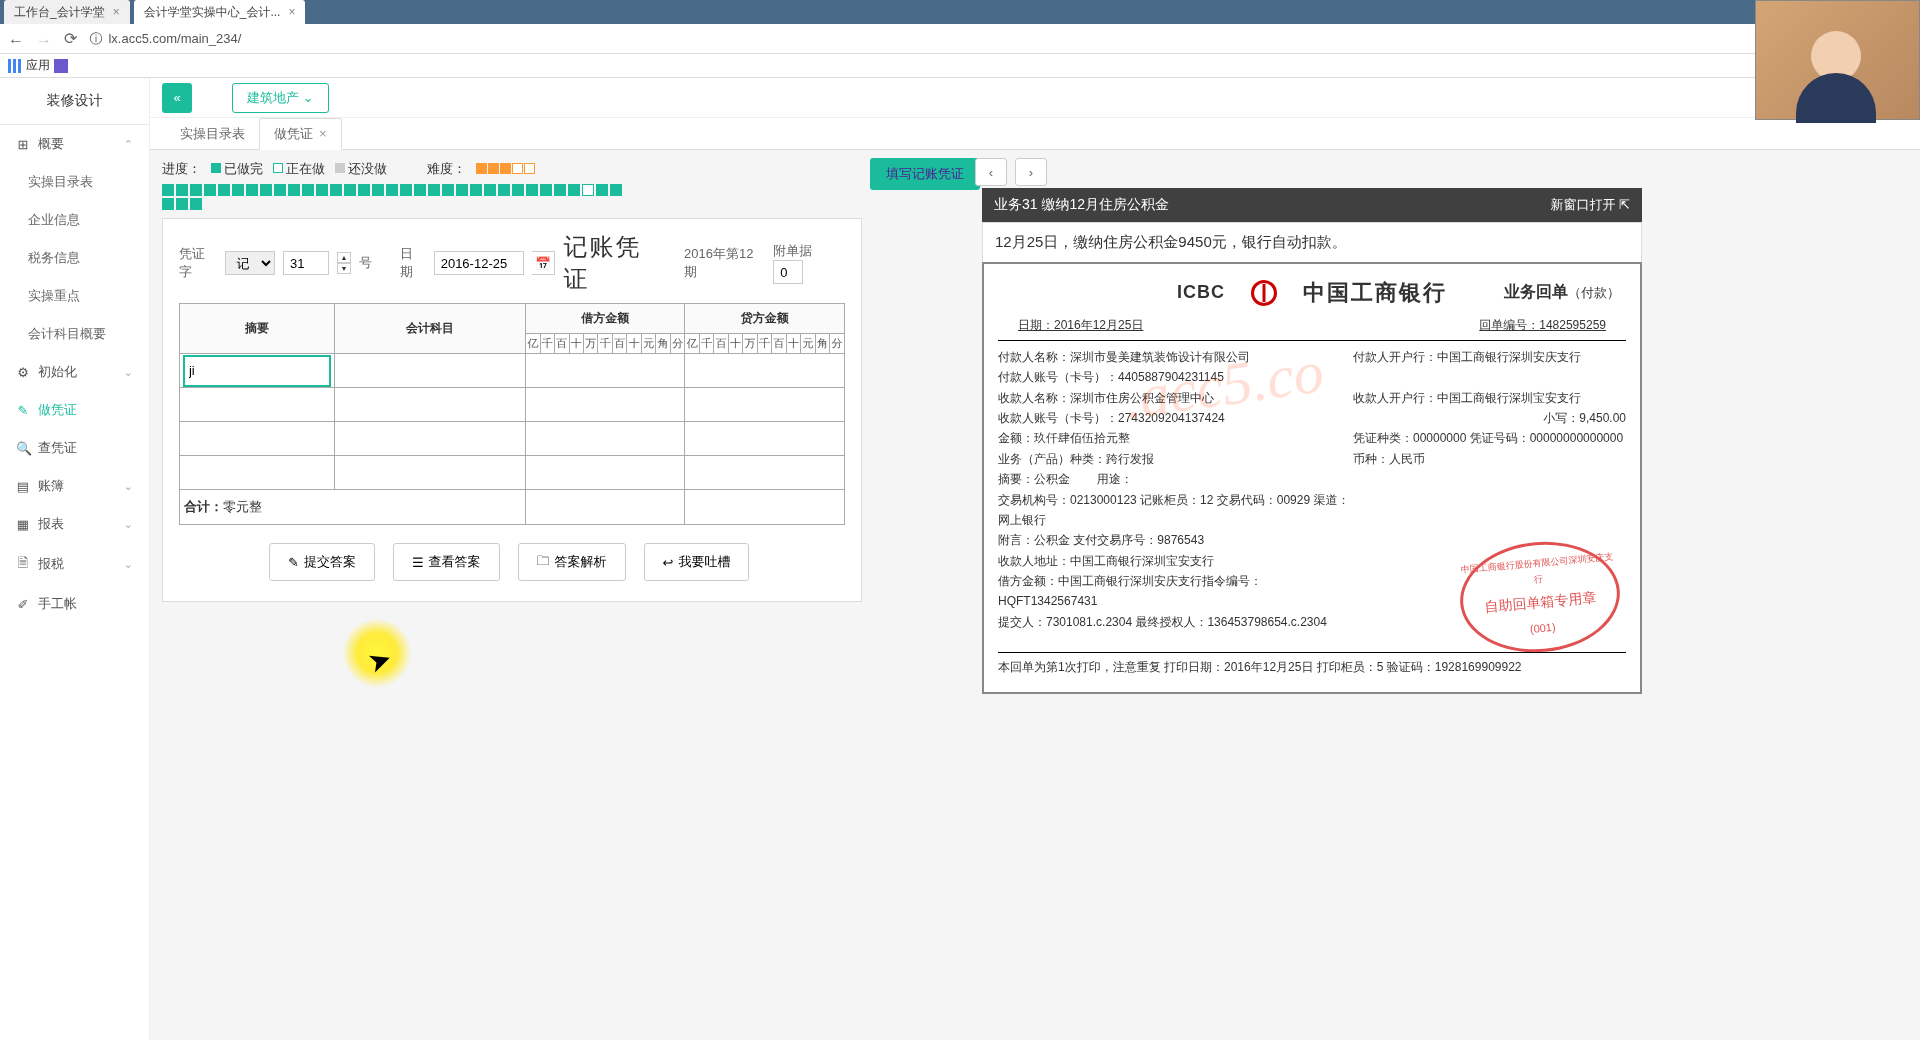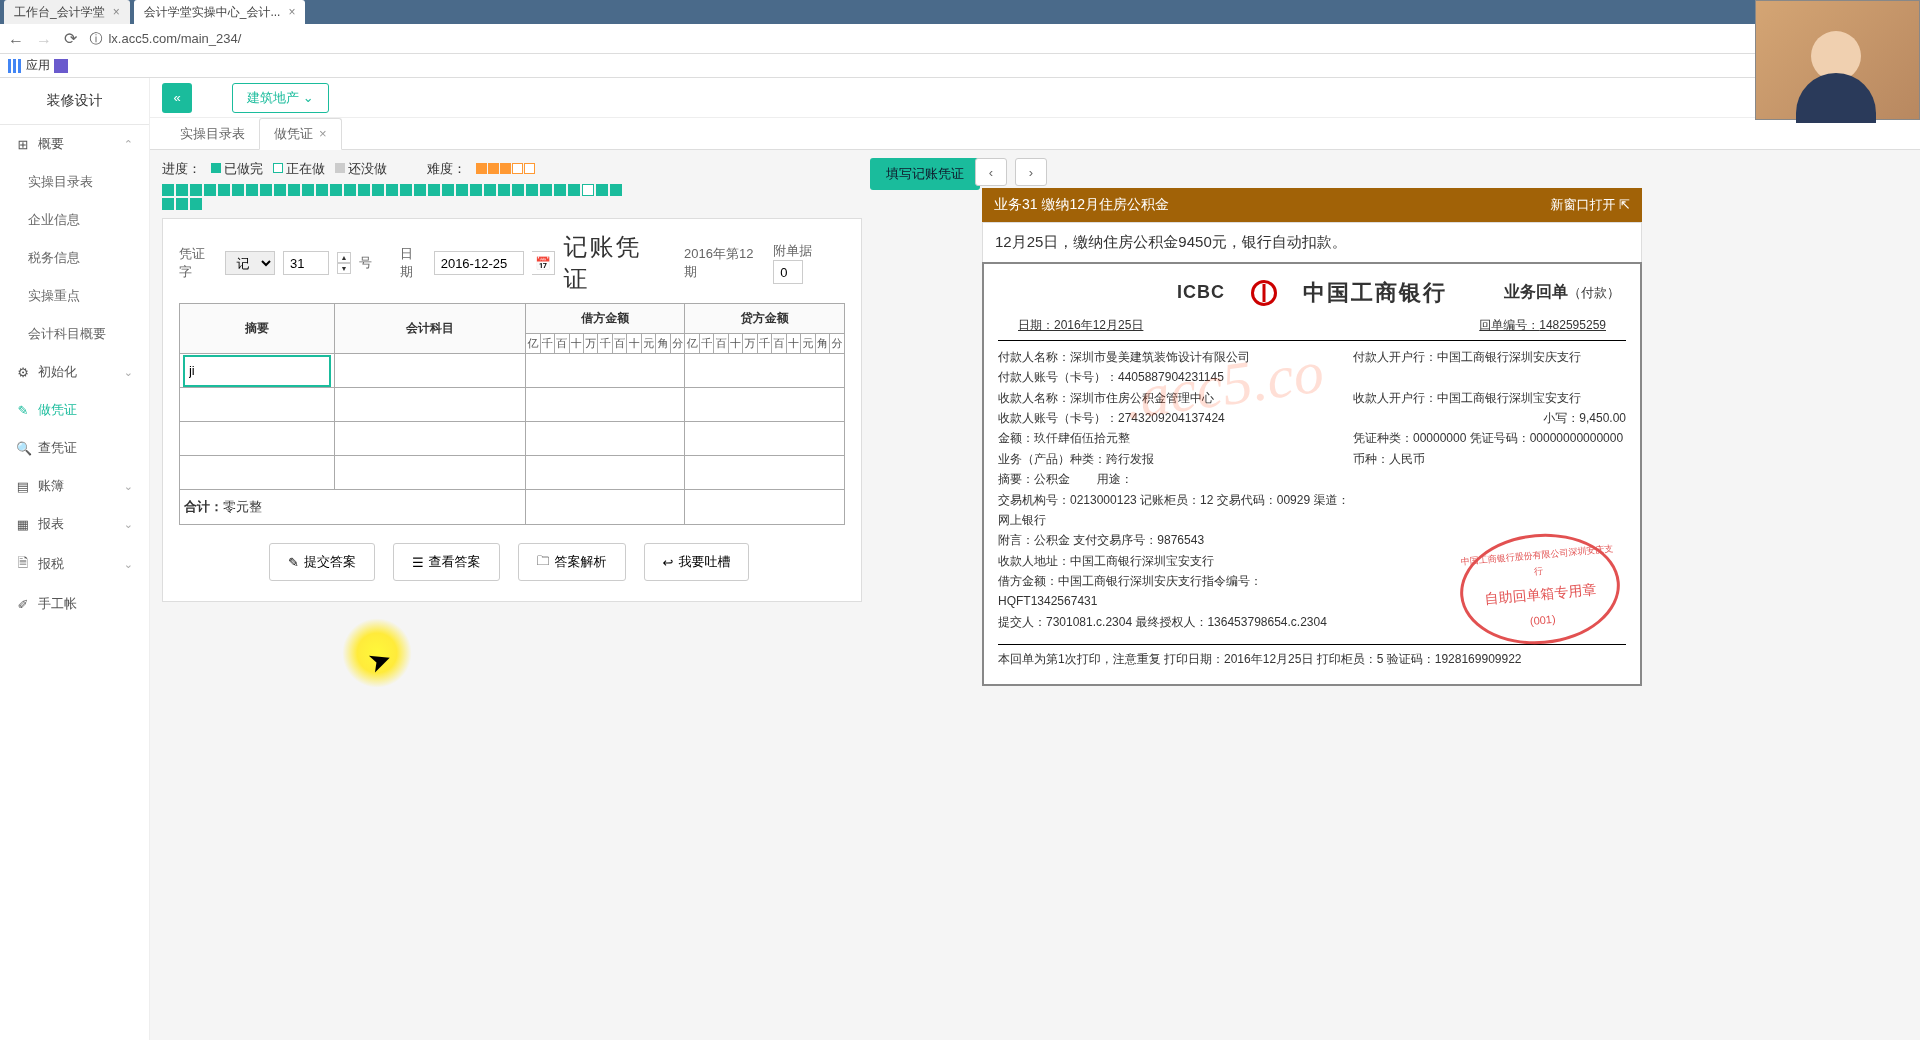--- a/index.html
+++ b/index.html
@@ -42,21 +42,21 @@
 .status-row { display: flex; align-items: center; gap: 10px; margin-bottom: 6px; font-size: 13px; }
 .legend-box { width: 10px; height: 10px; display: inline-block; margin-right: 3px; }
 .legend-done { background: #1abc9c; }
 .legend-doing { background: #fff; border: 1px solid #1abc9c; }
 .legend-todo { background: #ccc; }
 .diff-box { width: 11px; height: 11px; background: #ff9933; display: inline-block; margin-right: 1px; }
 .diff-box.empty { background: #fff; border: 1px solid #ff9933; }
 .progress-bar { display: flex; flex-wrap: wrap; gap: 2px; width: 470px; margin-bottom: 8px; }
 .prog-cell { width: 12px; height: 12px; background: #1abc9c; }
 .prog-cell.current { background: #fff; border: 1px solid #1abc9c; }
-.fill-btn { background: #1abc9c; color: #0f172a; padding: 7px 16px; border: none; border-radius: 3px; cursor: pointer; font-size: 13px; position: absolute; left: 720px; top: 8px; }
+.fill-btn { background: #1abc9c; color: #4c1d95; padding: 7px 16px; border: none; border-radius: 3px; cursor: pointer; font-size: 13px; position: absolute; left: 720px; top: 8px; }
 .nav-arrows { position: absolute; left: 825px; top: 8px; display: flex; gap: 8px; }
 .nav-arrow { width: 32px; height: 28px; border: 1px solid #ccc; background: #fff; display: flex; align-items: center; justify-content: center; cursor: pointer; border-radius: 3px; color: #666; }
 
 
 .voucher-card { background: #fff; border: 1px solid #ddd; padding: 12px 16px 20px; width: 700px; }
 .voucher-controls { display: flex; align-items: center; gap: 8px; margin-bottom: 8px; font-size: 13px; }
 .vc-label { color: #666; }
 .vc-select, .vc-input { border: 1px solid #ccc; height: 24px; padding: 0 6px; font-size: 13px; }
 .vc-select { width: 50px; }
 .vc-num { width: 46px; text-align: left; }
@@ -79,34 +79,34 @@
 .summary-input { width: 148px; height: 32px; border: 2px solid #1abc9c; padding: 0 4px; font-size: 13px; outline: none; }
 .total-row td { padding: 8px 4px; text-align: left; font-size: 13px; }
 .preparer { color: #bbb; margin-top: 10px; font-size: 13px; }
 .preparer .name { color: #ff9966; }
 
 .action-row { display: flex; gap: 18px; margin-top: 18px; padding-left: 90px; }
 .act-btn { border: 1px solid #ccc; background: #fff; padding: 7px 18px; border-radius: 3px; cursor: pointer; font-size: 13px; display: flex; align-items: center; gap: 5px; }
 
 
 .right-panel { position: absolute; left: 832px; top: 38px; width: 660px; }
-.rp-header { background: #a16207; color: #fff; padding: 8px 12px; display: flex; align-items: center; font-size: 14px; }
+.rp-header { background: #404040; color: #fff; padding: 8px 12px; display: flex; align-items: center; font-size: 14px; }
 .rp-new-window { margin-left: auto; font-size: 13px; cursor: pointer; }
 .rp-desc { background: #fff; padding: 10px 12px; font-size: 15px; border: 1px solid #ddd; border-bottom: none; }
 .receipt { background: #fff; border: 2px solid #888; padding: 10px 14px 14px; font-size: 12px; line-height: 1.7; position: relative; }
 .receipt-head { display: flex; align-items: center; justify-content: center; gap: 26px; margin-bottom: 4px; }
 .icbc-text { font-size: 18px; font-weight: bold; letter-spacing: 1px; }
 .bank-name { font-size: 22px; font-weight: bold; letter-spacing: 2px; }
 .receipt-type { position: absolute; right: 20px; top: 14px; font-size: 16px; font-weight: bold; }
 .receipt-type small { font-weight: normal; font-size: 13px; }
 .receipt-meta { display: flex; justify-content: space-between; padding: 0 20px 4px; text-decoration: underline; }
 .receipt-body { border-top: 1px solid #000; padding-top: 6px; display: flex; }
 .rb-left { flex: 1.3; }
 .rb-right { flex: 1; }
-.receipt-footer { border-top: 1px solid #000; margin-top: 12px; padding-top: 4px; }
+.receipt-footer { border-top: 1px solid #000; margin-top: 20px; padding-top: 4px; }
 .stamp { position: absolute; right: 20px; bottom: 40px; width: 160px; height: 110px; border: 3px solid #d33; border-radius: 50%; color: #d33; display: flex; flex-direction: column; align-items: center; justify-content: center; font-size: 11px; text-align: center; transform: rotate(-5deg); opacity: 0.85; }
 .watermark { position: absolute; top: 70px; left: 140px; font-size: 60px; color: rgba(255,80,30,0.18); font-style: italic; transform: rotate(-8deg); pointer-events: none; font-family: Georgia, serif; }
 .icbc-logo { width: 26px; height: 26px; border: 3px solid #c00; border-radius: 50%; display: inline-block; position: relative; }
 .icbc-logo::after { content: ""; position: absolute; width: 3px; height: 18px; background: #c00; left: 50%; top: 50%; transform: translate(-50%,-50%); }
 
 
 .cursor-highlight { position: absolute; left: 192px; top: 468px; width: 70px; height: 70px; background: radial-gradient(circle, #fff83a 0%, #ffeb3b 40%, rgba(255,235,59,0) 70%); border-radius: 50%; pointer-events: none; z-index: 50; }
 .cursor-arrow { position: absolute; left: 218px; top: 494px; font-size: 28px; color: #000; z-index: 51; pointer-events: none; transform: rotate(-20deg); }
 
 

